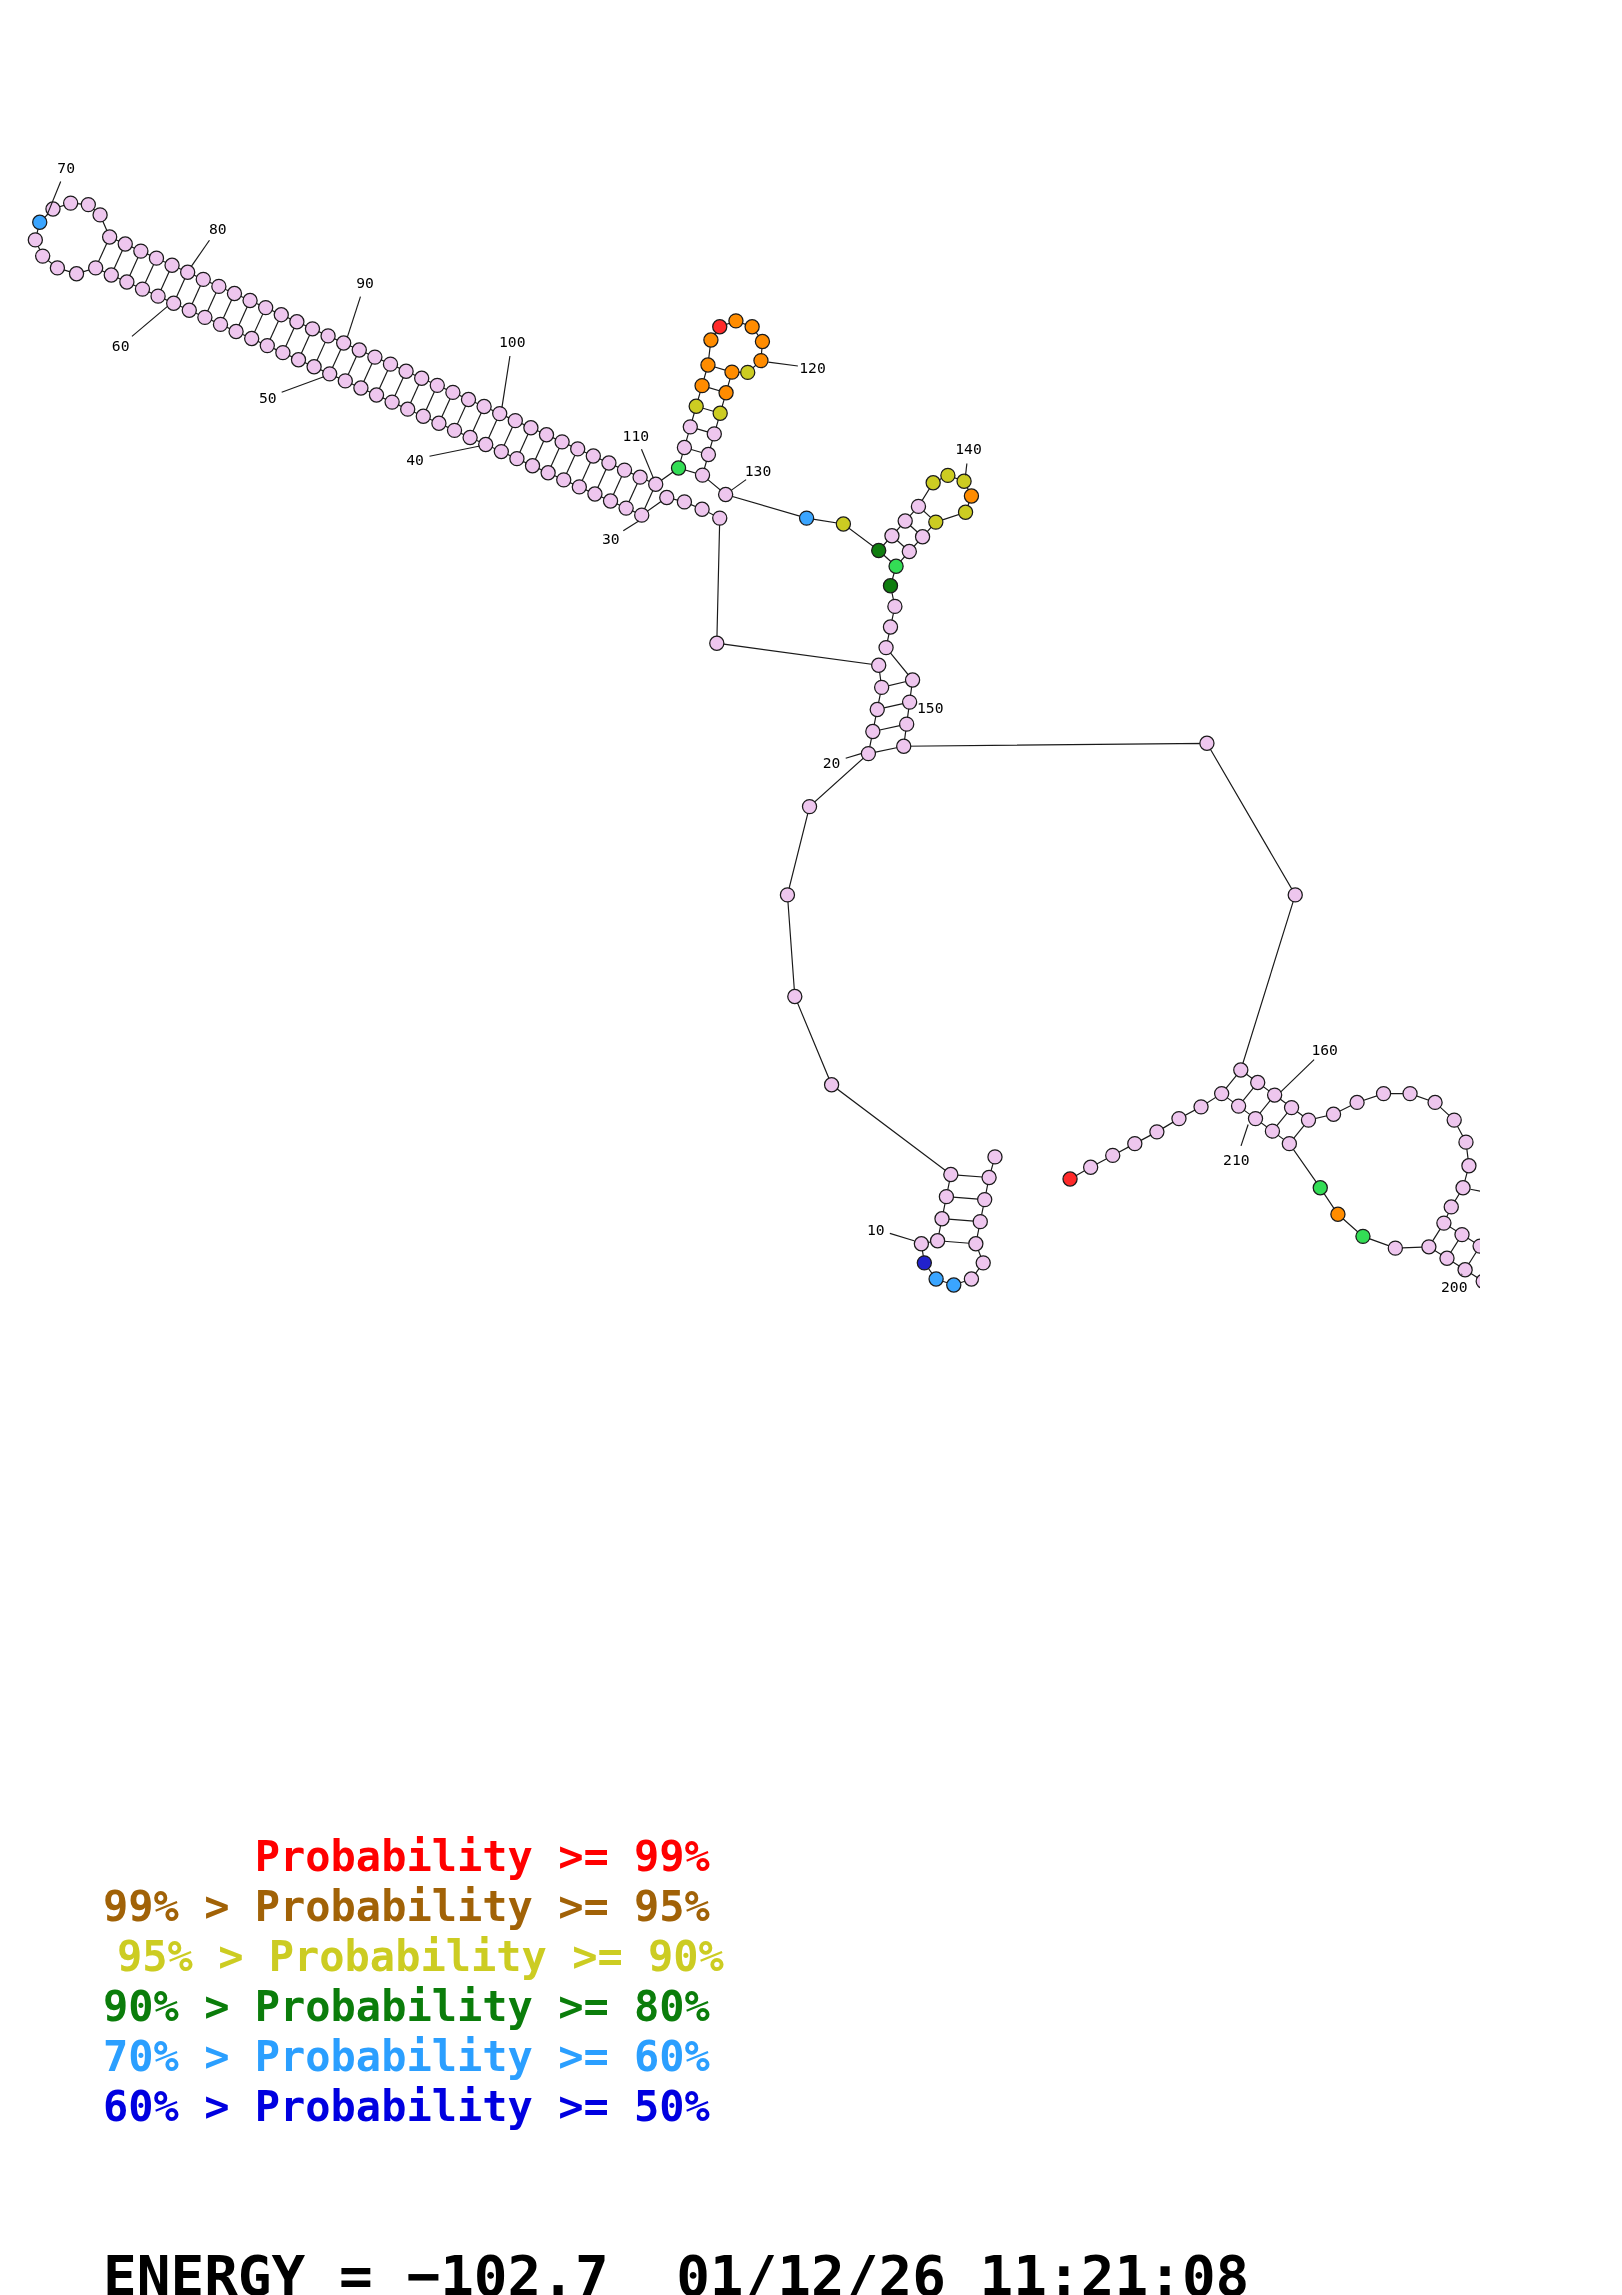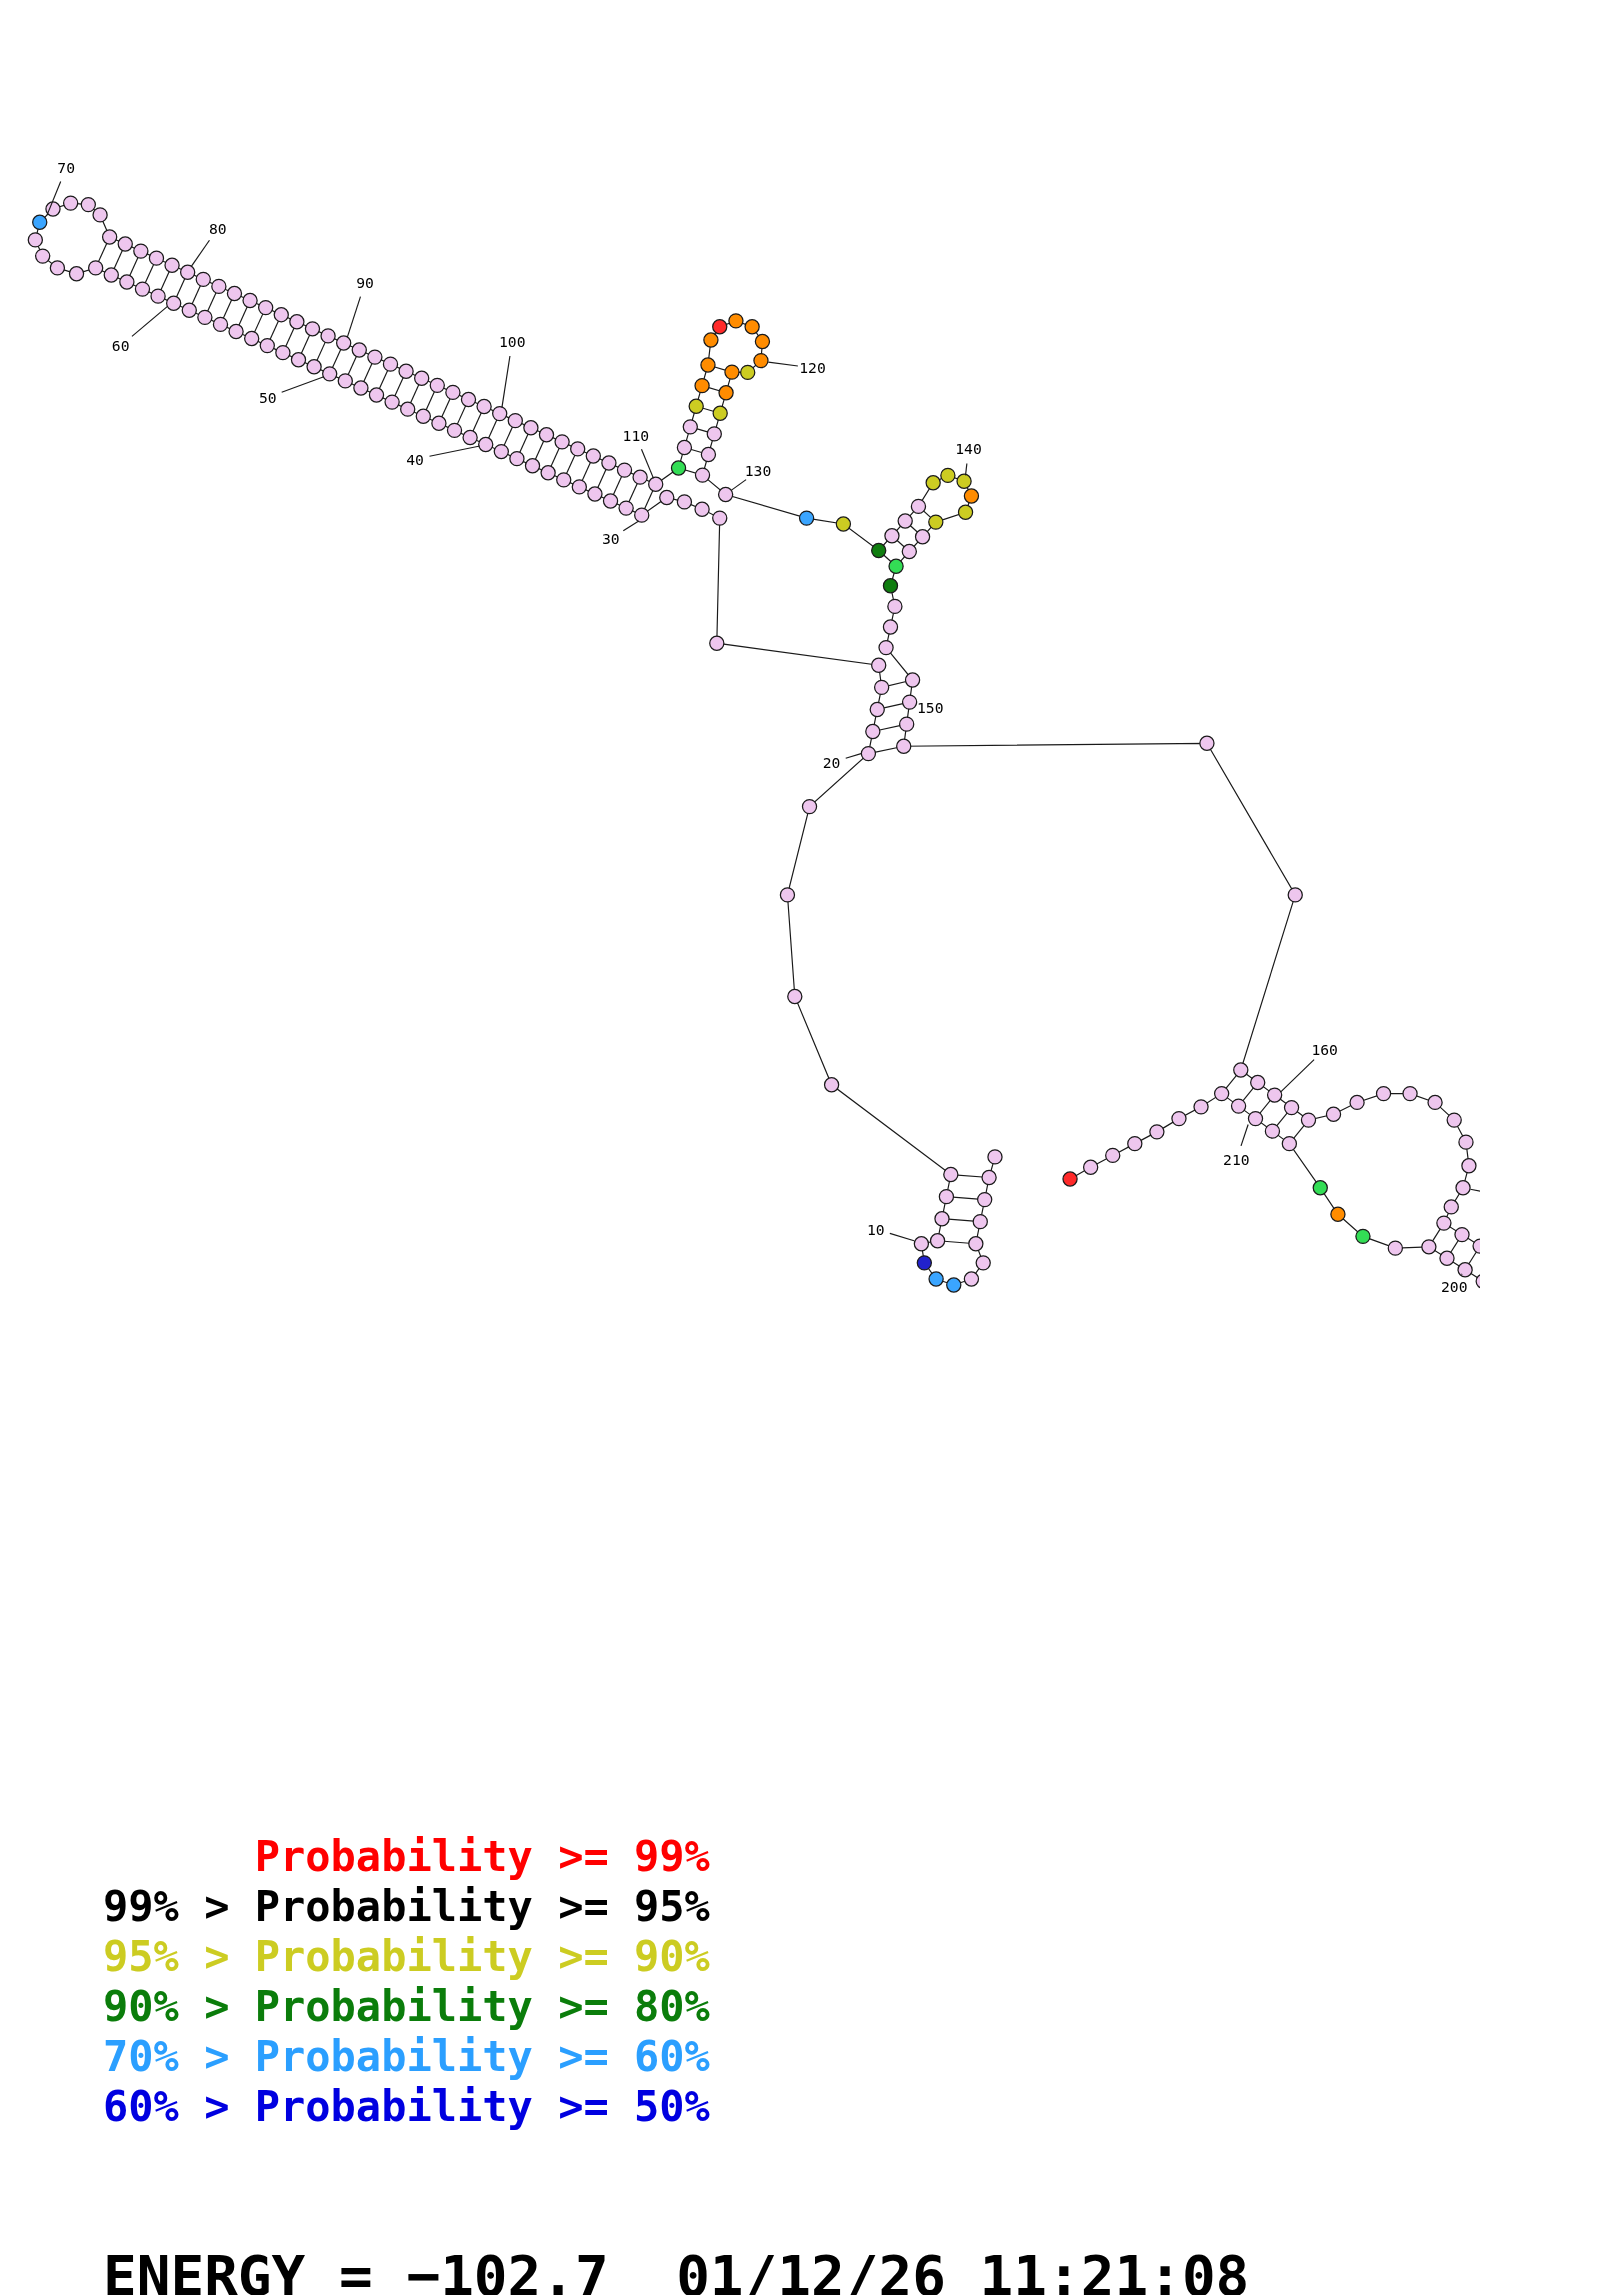--- a/index.html
+++ b/index.html
@@ -335,21 +335,21 @@
       <text x="1030" y="814" font-size="10" text-anchor="middle" dominant-baseline="central" fill="#000" font-family="DejaVu Sans Mono, monospace">170</text>
       <line x1="993.2999894000318" y1="865.5200169599491" x2="993" y2="866" stroke="#1a1a1a" stroke-width="0.8"></line>
       <text x="988" y="874" font-size="10" text-anchor="middle" dominant-baseline="central" fill="#000" font-family="DejaVu Sans Mono, monospace">200</text>
       <line x1="1080.3858452427169" y1="842.6522637191995" x2="1070" y2="881" stroke="#1a1a1a" stroke-width="0.8"></line>
       <text x="1083" y="833" font-size="10" text-anchor="middle" dominant-baseline="central" fill="#000" font-family="DejaVu Sans Mono, monospace">180</text>
       <line x1="1056.5749292571254" y1="930.1449575542753" x2="1053" y2="928" stroke="#1a1a1a" stroke-width="0.8"></line>
       <text x="1048" y="925" font-size="10" text-anchor="middle" dominant-baseline="central" fill="#000" font-family="DejaVu Sans Mono, monospace">190</text>
     </svg>
   <div class="legend">
       <div class="entry" style="color: rgb(255, 0, 0);">      Probability &gt;= 99%</div>
-      <div class="entry" style="color: #000000;">99% &gt; Probability &gt;= 95%</div>
-      <div class="entry" style="color: rgb(204, 204, 34);">95% &gt; Probability &gt;= 90%</div>
+      <div class="entry" style="color: #a16207;">99% &gt; Probability &gt;= 95%</div>
+      <div class="entry" style="color: rgb(204, 204, 34); margin-left: 14px;">95% &gt; Probability &gt;= 90%</div>
       <div class="entry" style="color: rgb(11, 125, 11);">90% &gt; Probability &gt;= 80%</div>
       <div class="entry" style="color: rgb(43, 159, 255);">70% &gt; Probability &gt;= 60%</div>
       <div class="entry" style="color: rgb(0, 0, 224);">60% &gt; Probability &gt;= 50%</div>
     </div>
   <div class="energy">ENERGY = −102.7  01/12/26 11:21:08</div>
 </div>
 
 
 </body></html>

